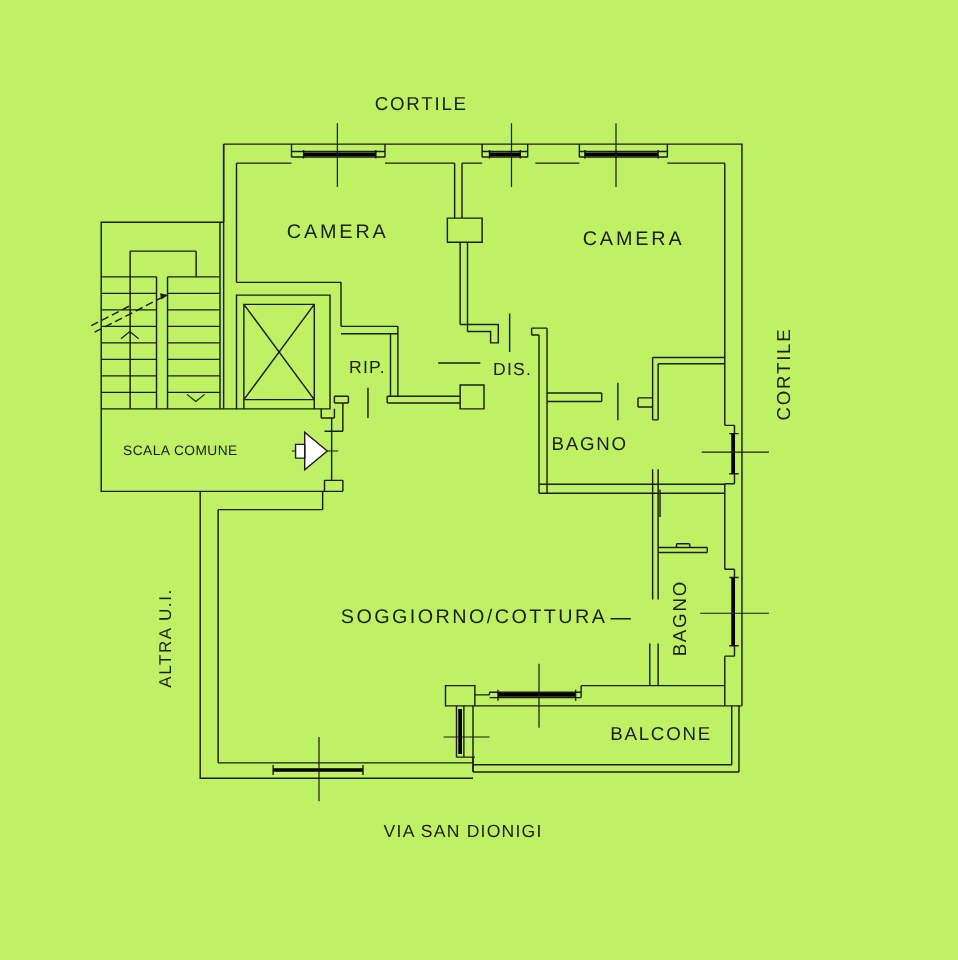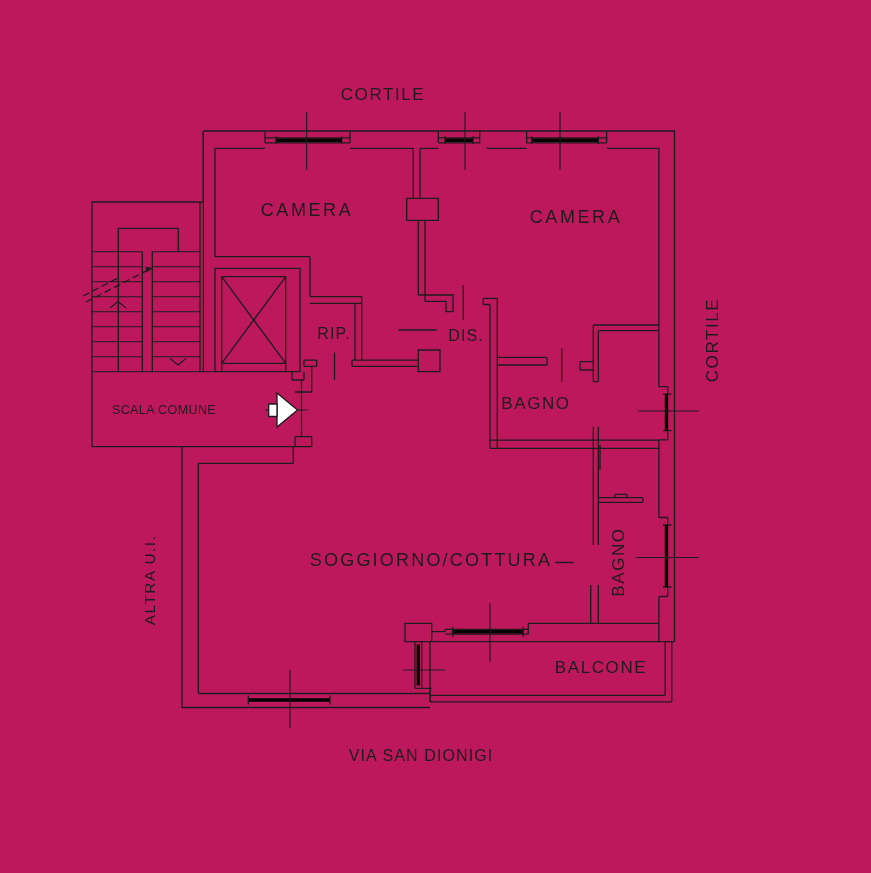--- a/index.html
+++ b/index.html
@@ -1,16 +1,16 @@
 <!DOCTYPE html>
 <html><head>
 <meta charset="utf-8">
 <style>
   html,body{margin:0;padding:0;background:#fff;}
-  .stage{position:relative;width:871px;height:873px;background:#be185d;overflow:hidden;}
+  .stage{position:relative;width:871px;height:873px;background:#bef264;overflow:hidden;}
   svg{display:block;}
   .lbl{font-family:"Liberation Sans","DejaVu Sans",sans-serif;fill:#1c1c1c;}
   .s18{font-size:18px;letter-spacing:2.6px;}
   .s17{font-size:17px;letter-spacing:1.6px;}
   .s16{font-size:16px;letter-spacing:1.1px;}
   .s15{font-size:15.5px;letter-spacing:1.4px;}
   .s12{font-size:12.5px;letter-spacing:0.4px;}
   .sogg{font-size:18px;letter-spacing:2.2px;}
   .thin{fill:none;stroke:#1c1c1c;stroke-width:1.3px;}
   .thin2{fill:none;stroke:#1c1c1c;stroke-width:1.1px;}

